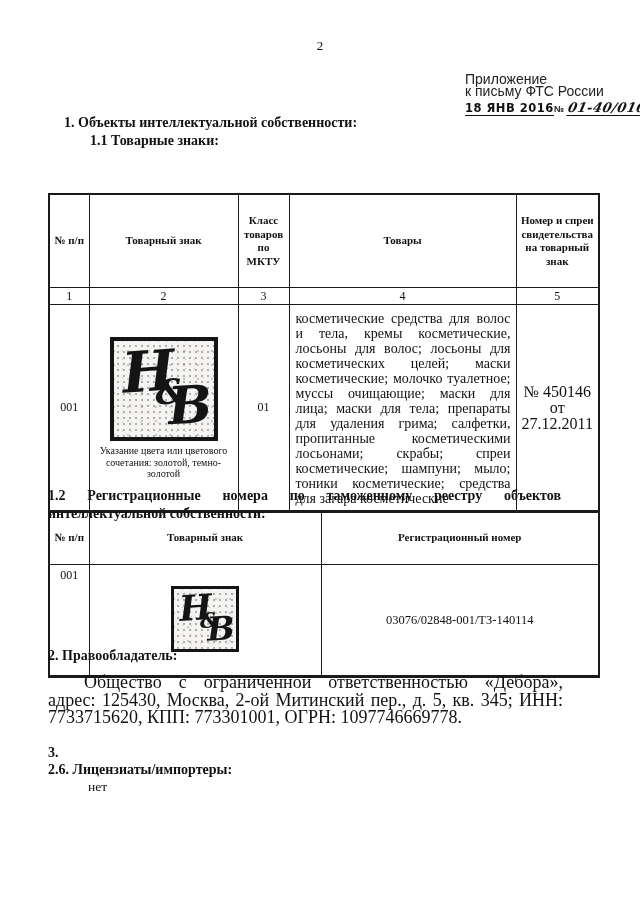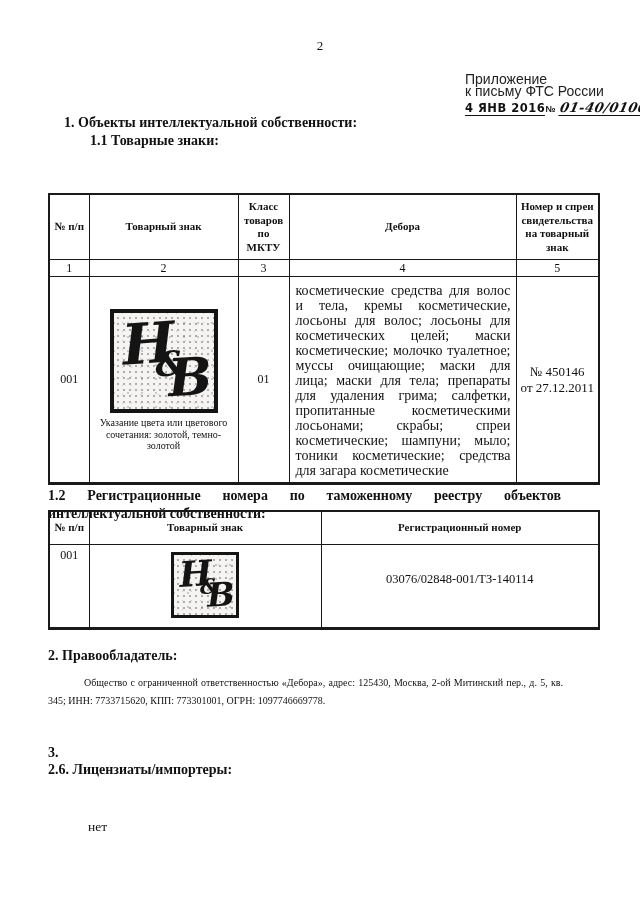--- a/index.html
+++ b/index.html
@@ -31,35 +31,35 @@
     border-bottom:1.5px solid #111;
     letter-spacing:0.5px;
   }
 
   
   .h-bold{font-weight:bold;font-size:14px;line-height:18px;}
   #sec1{top:114px;left:64px;width:520px;}
   #sec1-1{top:132px;left:50px;width:520px;margin-left:40px;}
   #sec1-2{top:455px;left:48px;width:513px;text-align:justify;margin-top:32px;}
   #sec2{top:647px;left:48px;width:520px;}
-  #sec2-text{top:674px;left:48px;width:515px;font-size:10px;line-height:17.5px;text-align:justify;text-indent:36px;}
+  #sec2-text{top:674px;left:48px;width:515px;font-size:18px;line-height:17.5px;text-align:justify;text-indent:36px;}
   #sec3{top:744px;left:48px;width:520px;}
   #sec3-1{top:761px;left:48px;width:520px;}
-  #sec3-1-value{top:779px;left:88px;width:200px;font-size:13.5px;margin-top:40px;}
+  #sec3-1-value{top:779px;left:88px;width:200px;font-size:13.5px;}
 
   
   table{border-collapse:collapse;table-layout:fixed;}
   #trademark-table{top:193px;left:48px;width:550px;border:2px solid #1a1a1a;border-bottom:3px solid #1a1a1a;}
   #registry-table{top:510px;left:48px;width:550px;border:2px solid #1a1a1a;border-bottom:3px solid #1a1a1a;}
-  th,td{border:1px solid #1a1a1a;padding:5px 3px;overflow:hidden;}
+  th,td{border:1px solid #1a1a1a;padding:19px 3px;overflow:hidden;}
   th{font-size:11px;font-weight:bold;text-align:center;vertical-align:middle;line-height:13.5px;}
   .colnum-row td{font-size:12px;text-align:center;height:16px;padding:0 2px;}
   .cell-center{text-align:center;vertical-align:middle;font-size:12px;}
   .goods-cell{font-size:14px;line-height:15px;text-align:justify;vertical-align:top;padding:6px 5px 4px 6px;}
-  .cert-cell{white-space:pre-line;font-size:13px;line-height:16px;}
+  .cert-cell{white-space:pre-line;font-size:16px;line-height:16px;}
   .regnum-cell{font-size:12.5px;text-align:center;vertical-align:middle;padding-bottom:18px;}
   .rownum-top{font-size:12px;text-align:center;vertical-align:top;padding-top:3px;}
 
   
   .logo-cell{text-align:center;vertical-align:middle;}
   .logo-box{
     position:relative;display:inline-block;
     background-color:#f5f4f2;
     background-image:
       radial-gradient(circle, rgba(40,40,40,0.35) 0.8px, transparent 0.9px),
@@ -82,40 +82,40 @@
 </head>
 <body>
 
 <div id="page">
 
   <div class="abs" id="page-number">2</div>
 
   <div class="abs" id="annex">
     <div class="small">Приложение</div>
     <div class="small">к письму ФТС России</div>
-    <div id="stamp-line"><span class="stamp-date">4 ЯНВ 2016</span><span class="stamp-no">№</span> <span class="stamp-handwritten">01-40/01006</span></div>
+    <div id="stamp-line"><span class="stamp-date">18 ЯНВ 2016</span><span class="stamp-no">№</span> <span class="stamp-handwritten">01-40/01006</span></div>
   </div>
 
   <div class="abs h-bold" id="sec1">1. Объекты интеллектуальной собственности:</div>
   <div class="abs h-bold" id="sec1-1">1.1 Товарные знаки:</div>
 
   <table class="abs" id="trademark-table">
     <colgroup>
       <col style="width:40px">
         <col style="width:149px">
         <col style="width:51px">
         <col style="width:227px">
         <col style="width:83px">
     </colgroup>
     <tbody>
         <tr style="height:59px;">
       <th>№ п/п</th>
       <th>Товарный знак</th>
       <th>Класс товаров по МКТУ</th>
-      <th>Дебора</th>
+      <th>Товары</th>
       <th>Номер и спреи свидетельства на товарный знак</th>
     </tr>
     <tr class="colnum-row">
       <td>1</td>
       <td>2</td>
       <td>3</td>
       <td>4</td>
       <td>5</td>
     </tr>
     <tr style="height:160px;">

